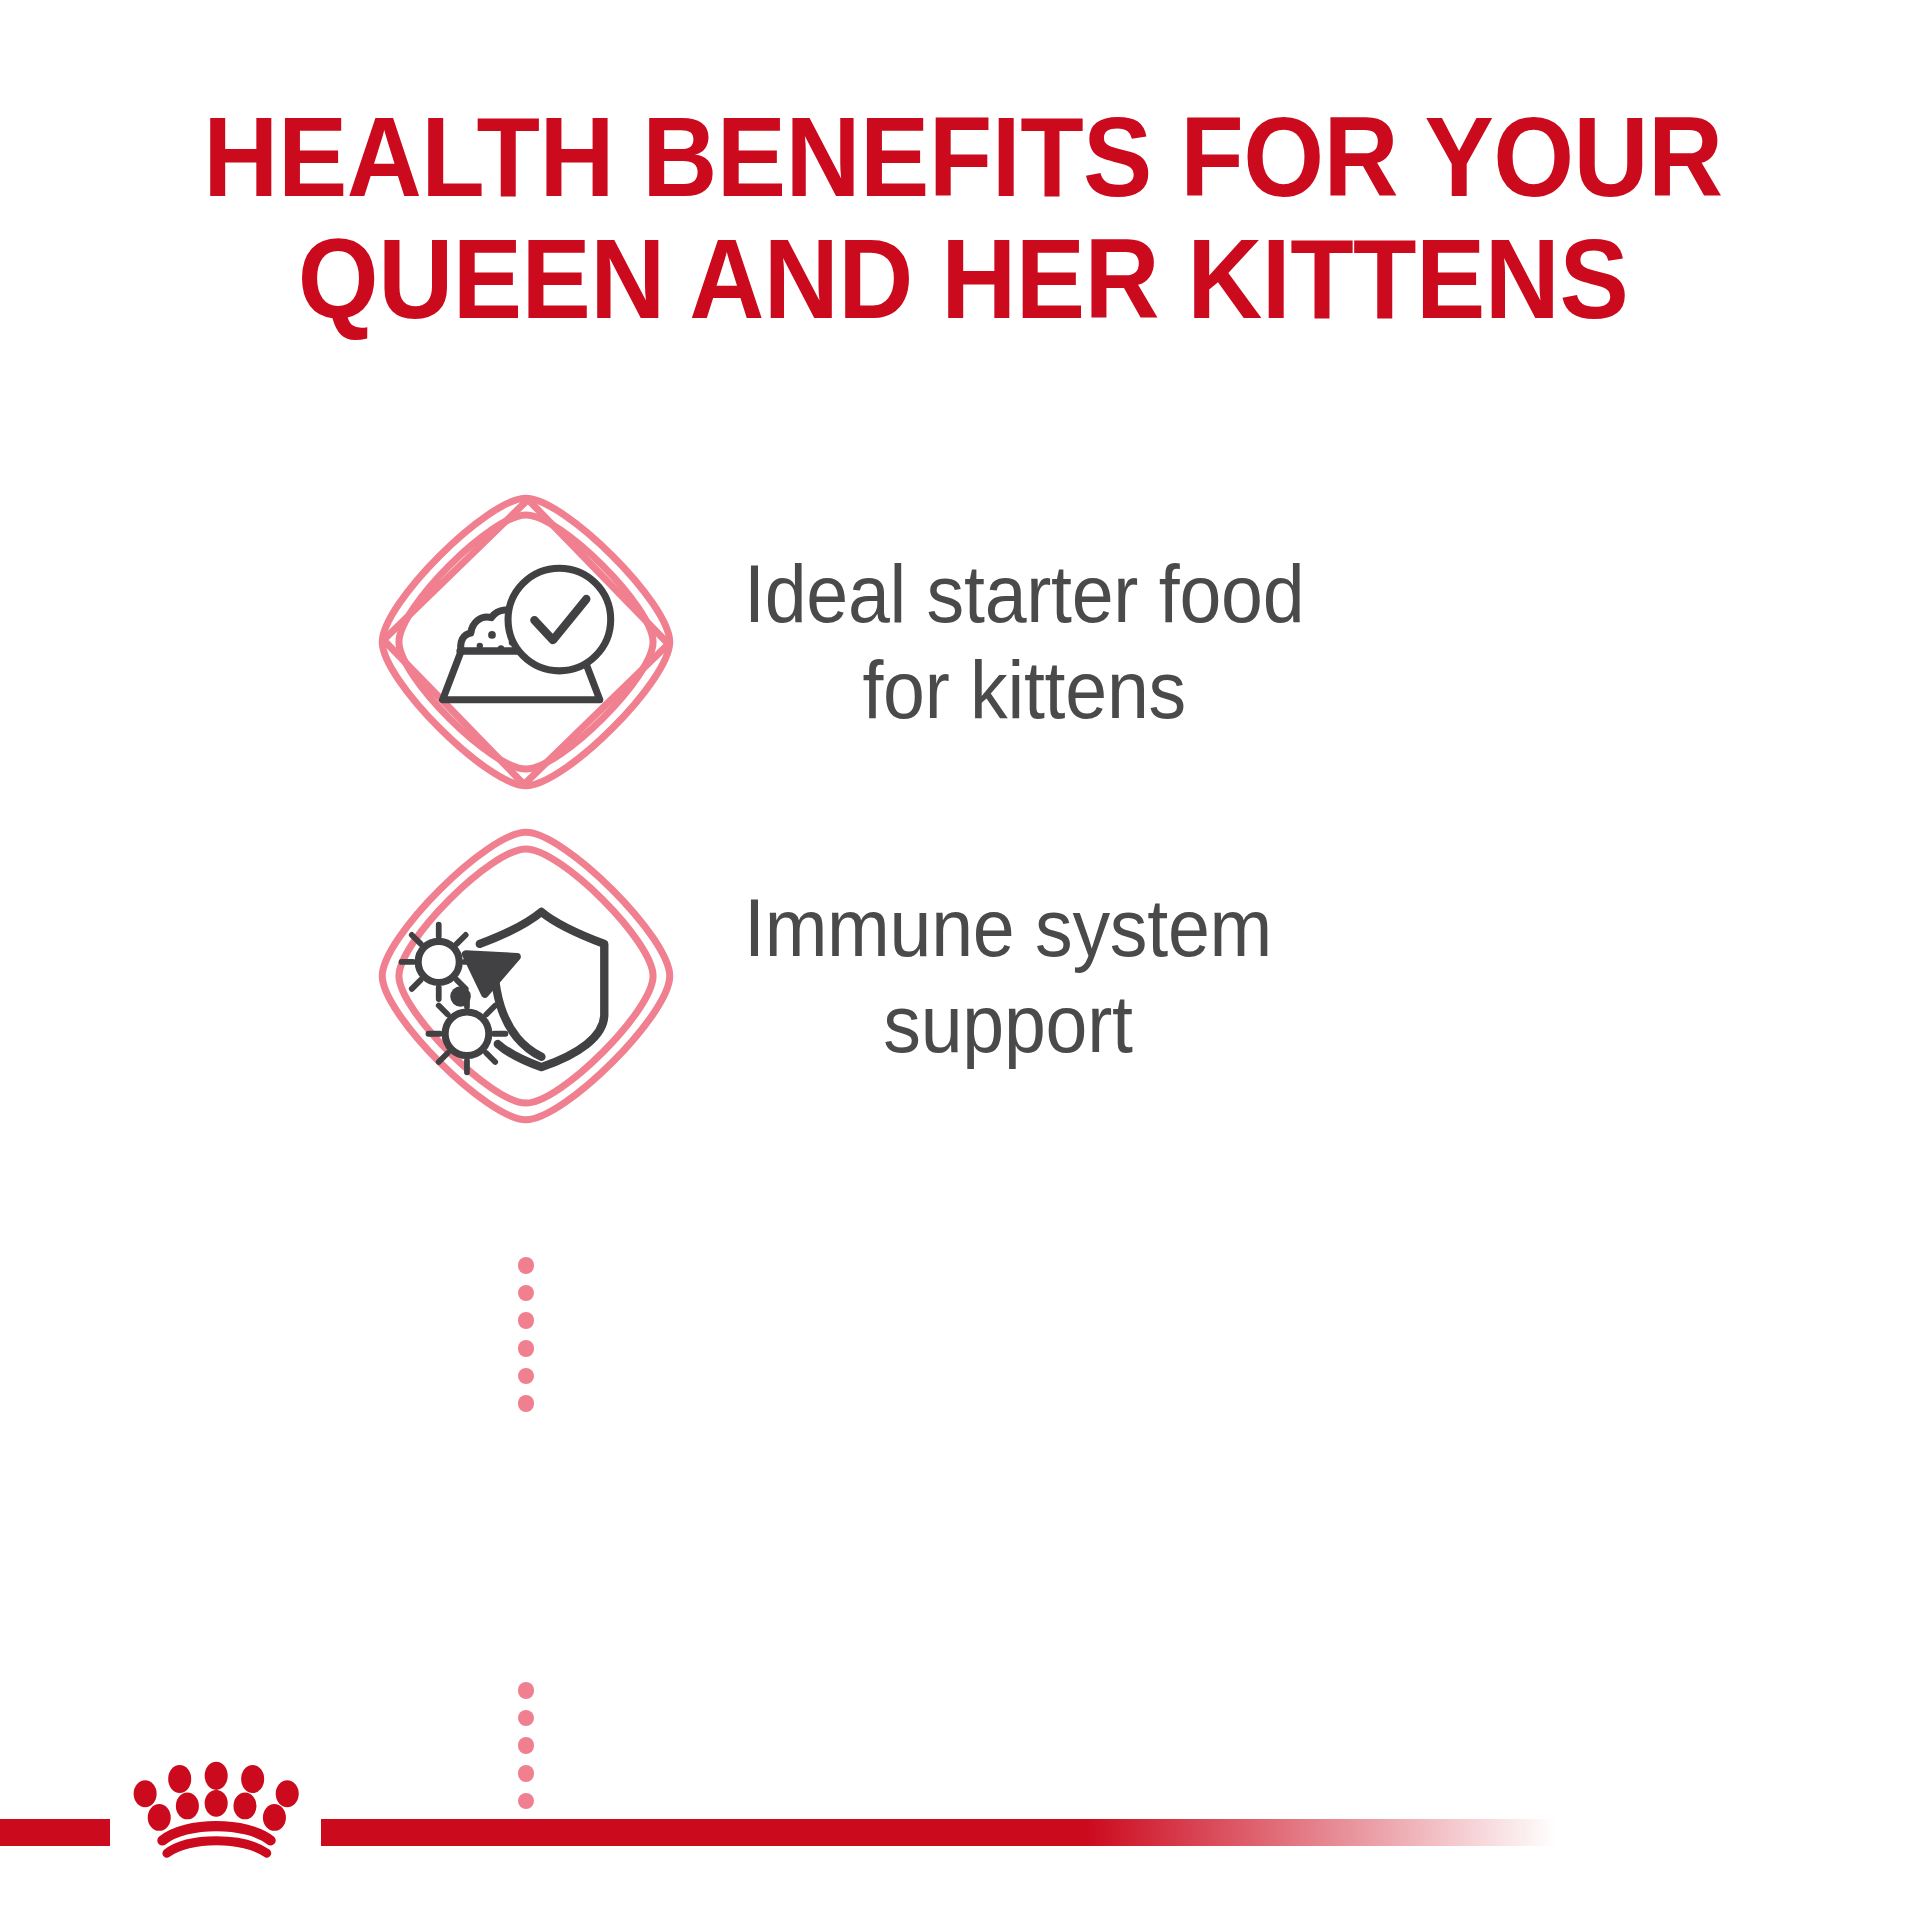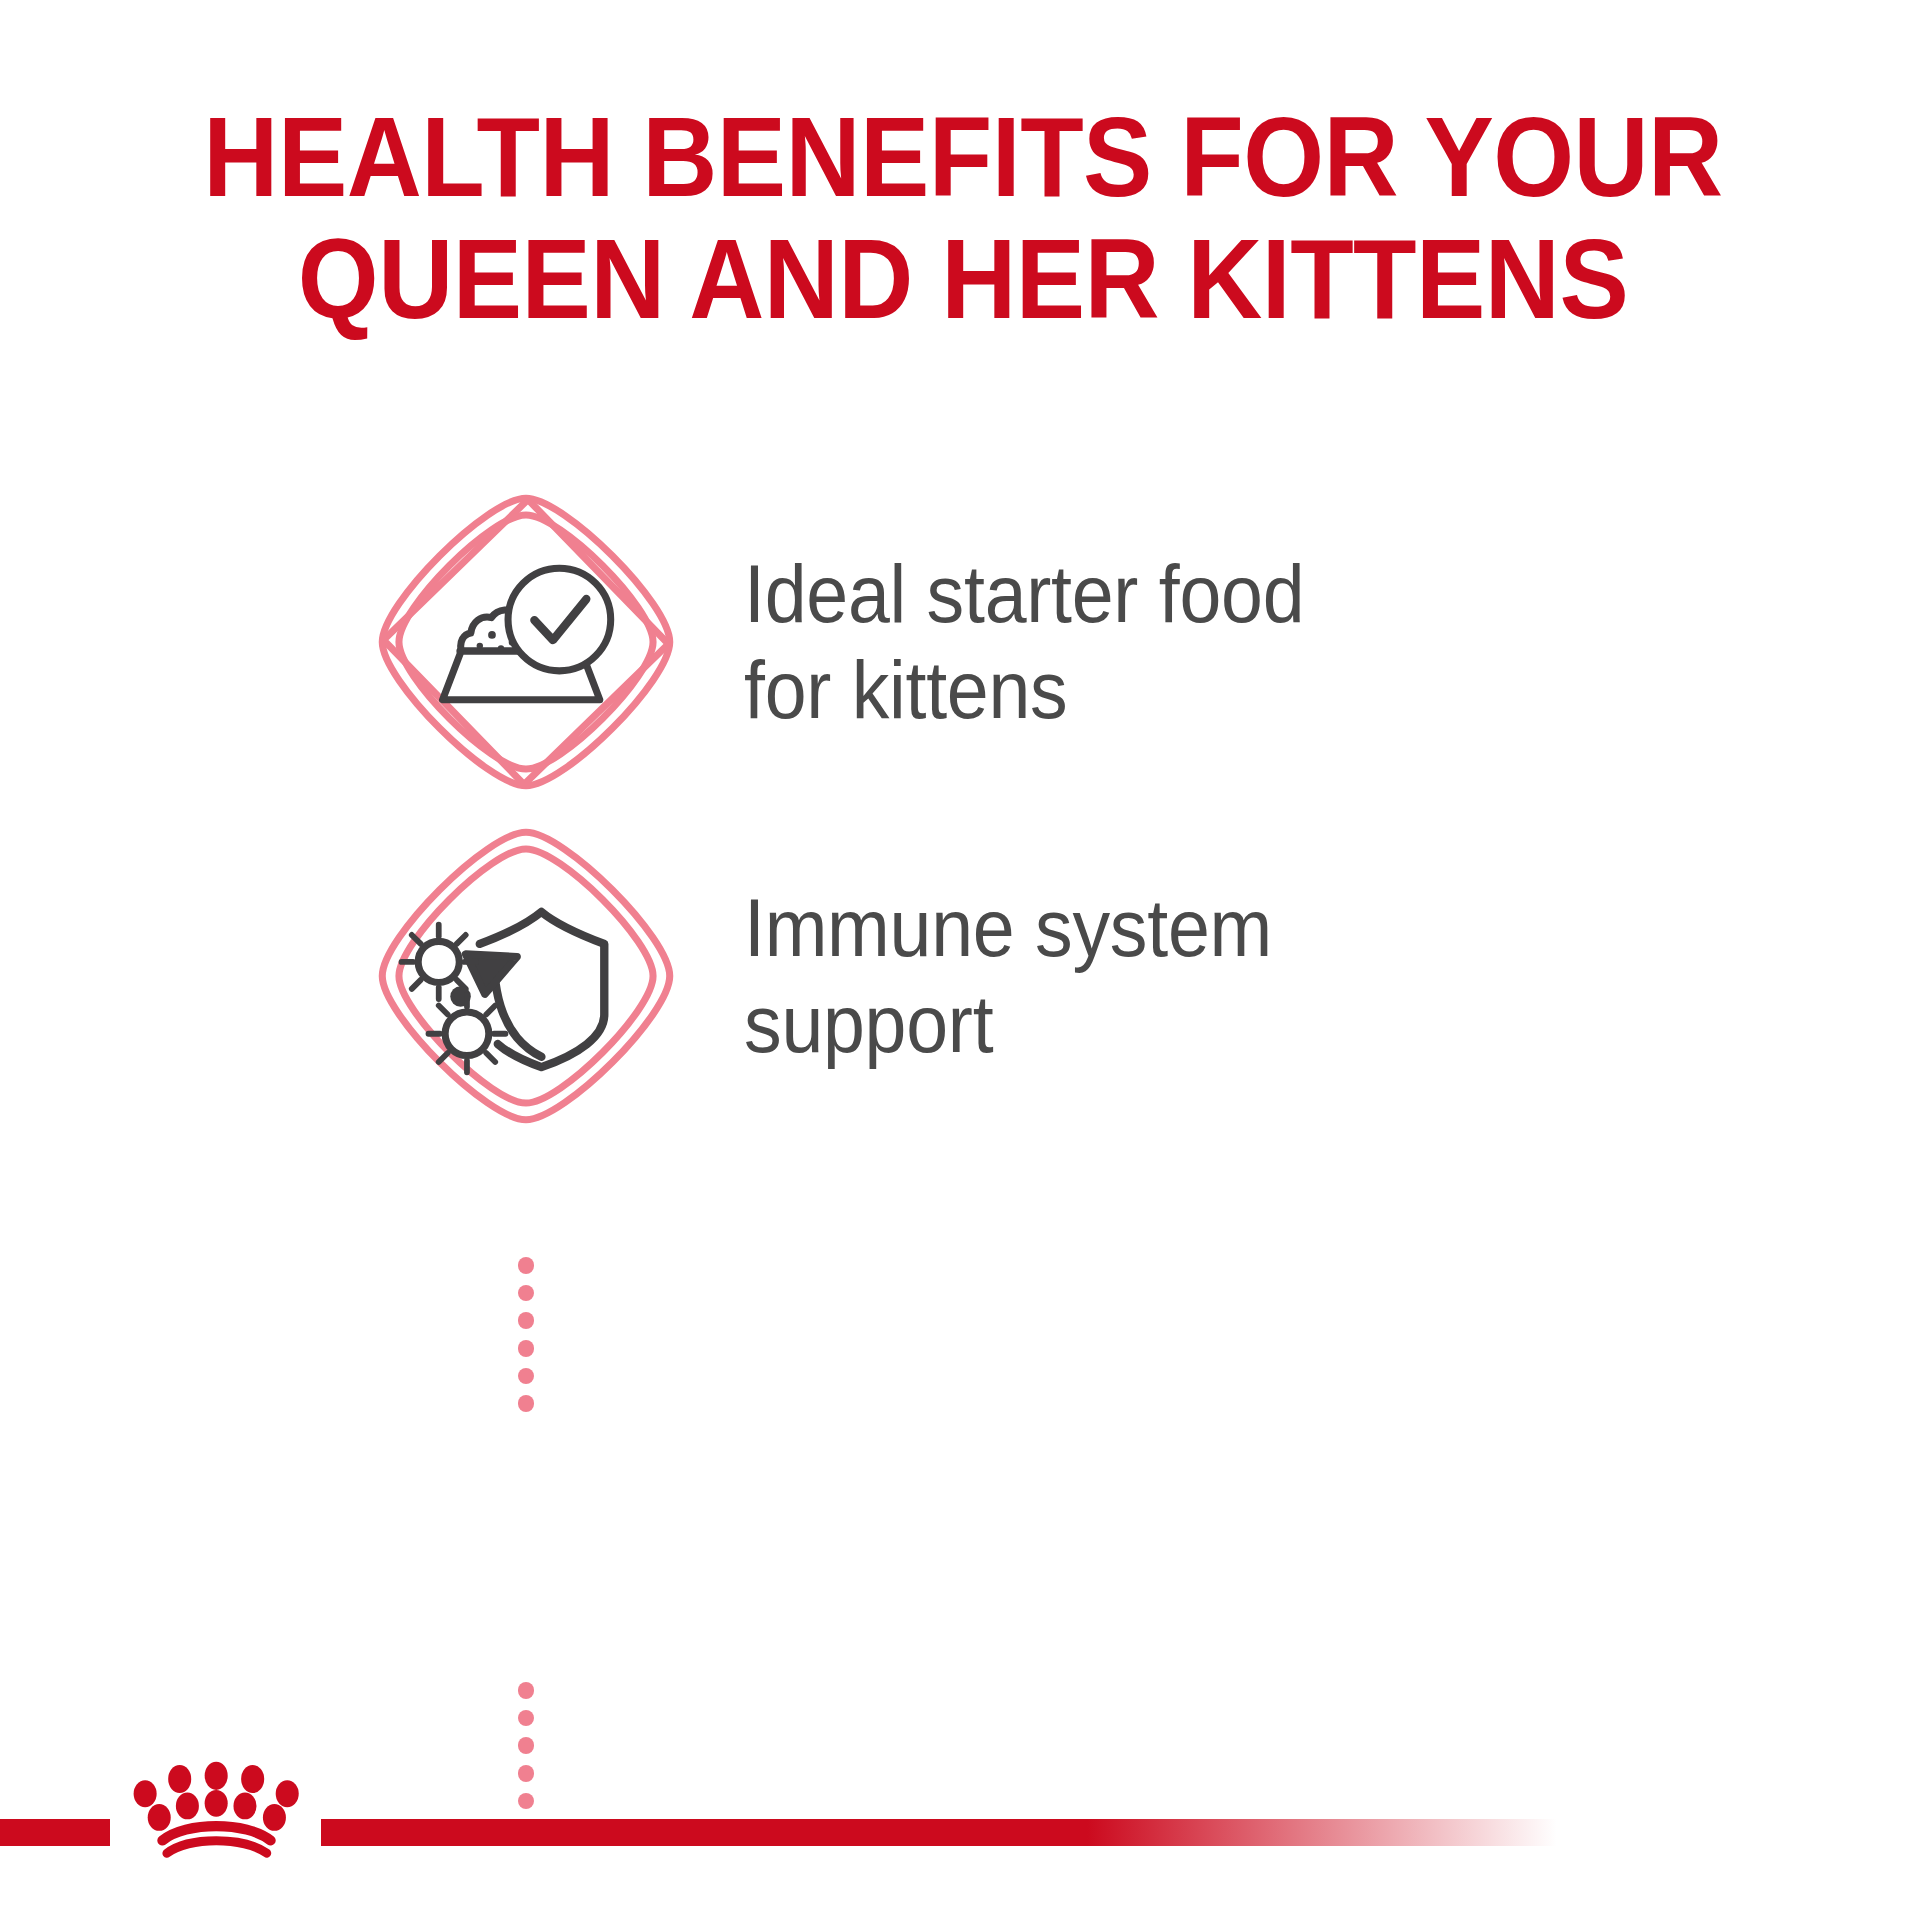--- a/index.html
+++ b/index.html
@@ -36,20 +36,21 @@
     transform-origin: center center;
     white-space: nowrap;
   }
 
   
   #benefits {
     position: absolute;
     left: 0;
     top: 475px;
     width: 1926px;
+    text-align: center;
   }
   .benefit-row {
     position: relative;
     height: 334px;
     display: flex;
     align-items: center;
   }
   .icon-badge {
     position: relative;
     width: 308px;

